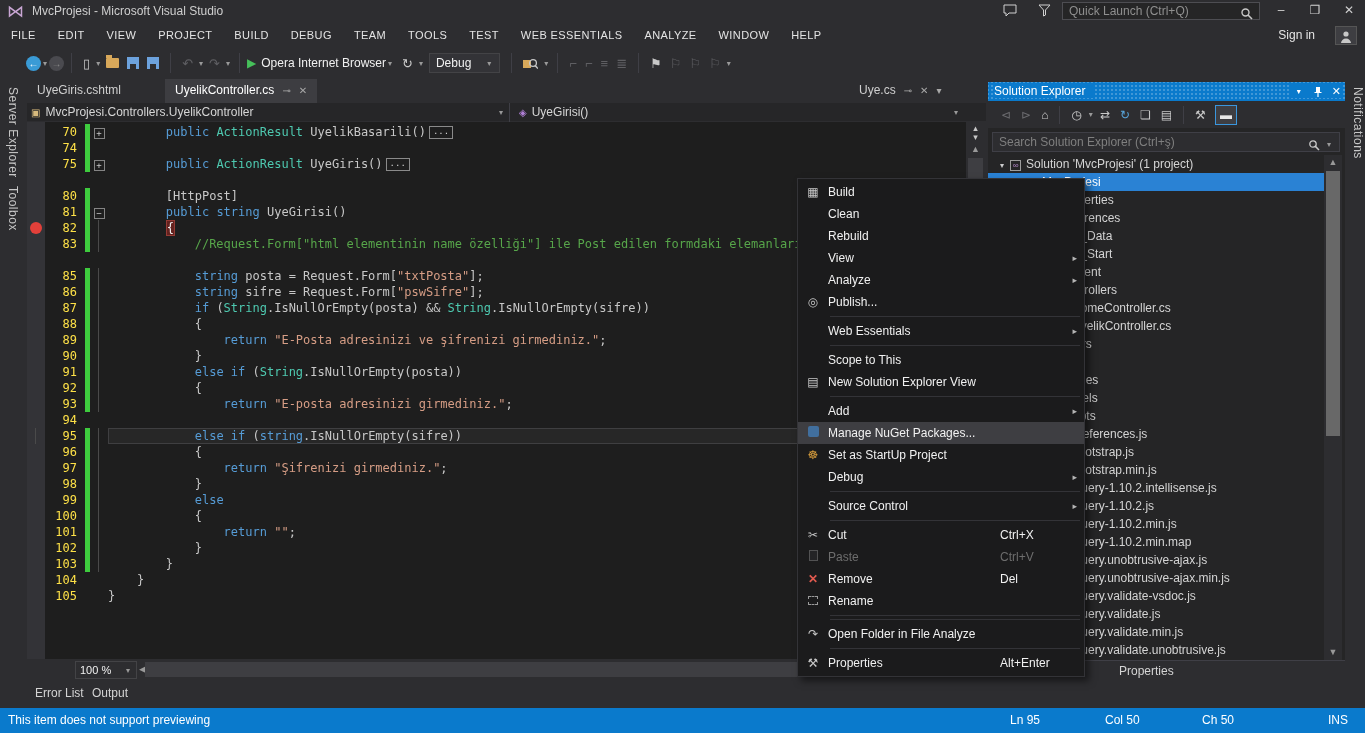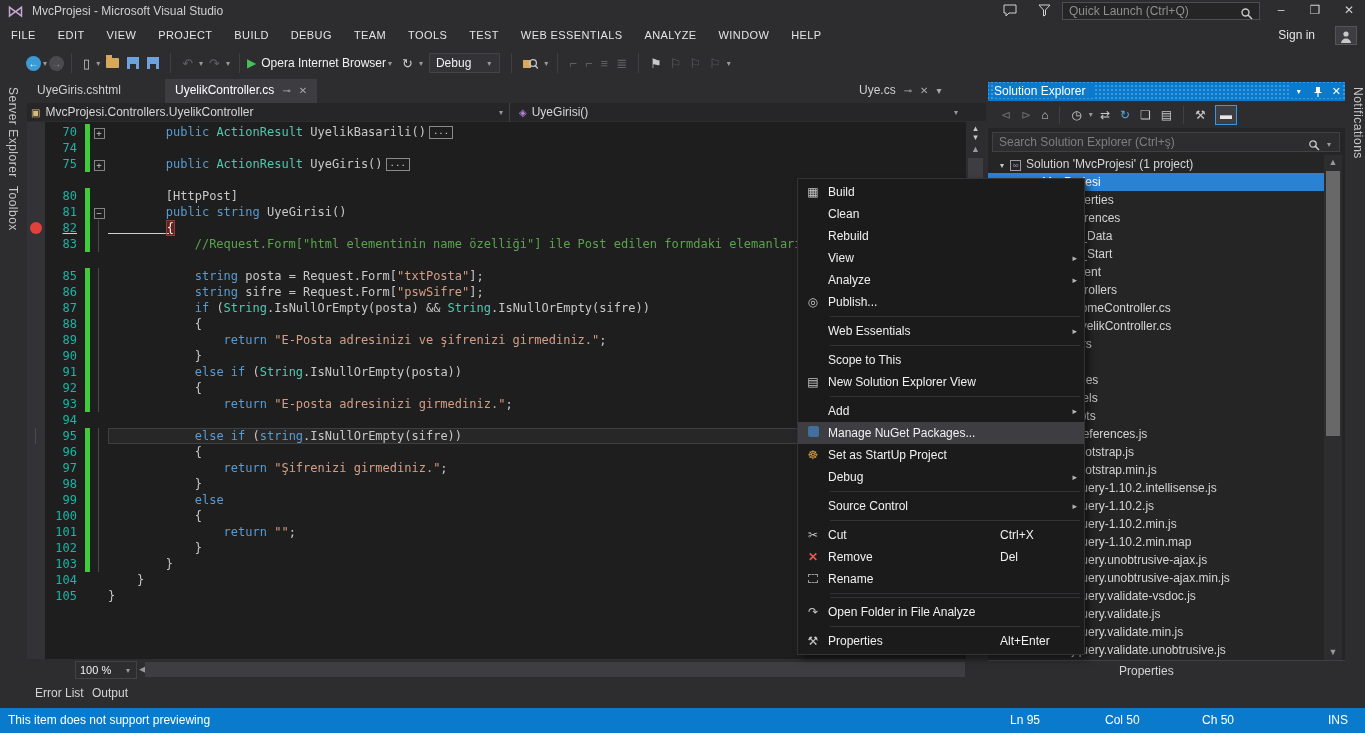--- a/index.html
+++ b/index.html
@@ -65,21 +65,21 @@
   .bc-divider { position:absolute; left:482px; top:0; width:1px; height:19px; background:#3f3f46; }
   .bc-right { position:absolute; left:492px; top:2px; }
   .bc-caret-r { position:absolute; right:26px; top:5px; }
   .bc-cube { color:#b180d7; font-size:10px; margin-right:5px; }
   .bc-class { color:#d7ba7d; font-size:10px; margin-right:5px; }
 
   .codearea { position:absolute; left:0; top:43px; width:939px; height:537px; background:#1e1e1e; overflow:hidden; }
   .bpmargin { position:absolute; left:0; top:0; width:18px; height:537px; background:#333337; }
   .codeline { position:absolute; left:0; height:16px; width:939px; display:flex;
      font-family:"DejaVu Sans Mono","Liberation Mono",monospace; font-size:12px; line-height:16px; white-space:pre; }
-  .codeline .num { width:58px; text-align:right; padding-right:8px; color:#14b8a6; }
+  .codeline .num { width:58px; text-align:right; padding-right:8px; color:#fde047; }
   .codeline .gbar { width:5px; }
   .codeline .gbar.on { background:#3ecc3e; }
   .codeline .foldc { width:18px; text-align:center; position:relative; }
   .foldbox { display:inline-block; width:11px; height:11px; margin-top:2px; border:1px solid #848484;
      color:#c8c8c8; font-size:9px; line-height:9px; background:#1e1e1e; }
   .foldline { position:absolute; left:8px; top:0; width:1px; height:16px; background:#4a4a4a; }
   .codetext { flex:1; color:#c8c8c8; }
   .cur-line { background:#272727; box-shadow:inset 0 0 0 1px #3f3f41; }
   .bpdot { position:absolute; left:3px; width:12px; height:12px; border-radius:50%; background:#e2403a; }
   .seg-k { color:#569cd6; } .seg-ty { color:#4ec9b0; } .seg-s { color:#d69d85; }
@@ -293,21 +293,21 @@
     </div>
 
     <div class="codearea" id="codearea">
       <div class="bpmargin"></div>
     <div class="codeline" style="top: 2px;"><span class="num">70</span><span class="gbar on"></span><span class="foldc"><span class="foldbox">+</span></span><span class="codetext"><span class="seg-p">        </span><span class="seg-k">public</span><span class="seg-p"> </span><span class="seg-ty">ActionResult</span><span class="seg-p"> UyelikBasarili()</span><span class="collapse-box">...</span></span></div>
         <div class="codeline" style="top: 18px;"><span class="num">74</span><span class="gbar on"></span><span class="foldc"></span><span class="codetext"></span></div>
         <div class="codeline" style="top: 34px;"><span class="num">75</span><span class="gbar on"></span><span class="foldc"><span class="foldbox">+</span></span><span class="codetext"><span class="seg-p">        </span><span class="seg-k">public</span><span class="seg-p"> </span><span class="seg-ty">ActionResult</span><span class="seg-p"> UyeGiris()</span><span class="collapse-box">...</span></span></div>
         <div class="codeline" style="top: 66px;"><span class="num">80</span><span class="gbar on"></span><span class="foldc"></span><span class="codetext"><span class="seg-p">        [HttpPost]</span></span></div>
         <div class="codeline" style="top: 82px;"><span class="num">81</span><span class="gbar on"></span><span class="foldc"><span class="foldbox">−</span></span><span class="codetext"><span class="seg-p">        </span><span class="seg-k">public</span><span class="seg-p"> </span><span class="seg-k">string</span><span class="seg-p"> UyeGirisi()</span></span></div>
         <span class="bpdot" style="top: 100px;"></span>
-        <div class="codeline" style="top: 98px; text-decoration: underline;"><span class="num">82</span><span class="gbar on"></span><span class="foldc"><span class="foldline"></span></span><span class="codetext"><span class="seg-p">        </span><span class="seg-bpstmt">{</span></span></div>
+        <div class="codeline" style="top: 98px;"><span class="num">82</span><span class="gbar on"></span><span class="foldc"><span class="foldline"></span></span><span class="codetext"><span class="seg-p">        </span><span class="seg-bpstmt">{</span></span></div>
         <div class="codeline" style="top: 114px;"><span class="num">83</span><span class="gbar on"></span><span class="foldc"><span class="foldline"></span></span><span class="codetext"><span class="seg-cm">            //Request.Form["html elementinin name özelliği"] ile Post edilen formdaki elemanların</span></span></div>
         <div class="codeline" style="top: 146px; justify-content: space-between;"><span class="num">85</span><span class="gbar on"></span><span class="foldc"><span class="foldline"></span></span><span class="codetext"><span class="seg-p">            </span><span class="seg-k">string</span><span class="seg-p"> posta = Request.Form[</span><span class="seg-s">"txtPosta"</span><span class="seg-p">];</span></span></div>
         <div class="codeline" style="top: 162px;"><span class="num">86</span><span class="gbar on"></span><span class="foldc"><span class="foldline"></span></span><span class="codetext"><span class="seg-p">            </span><span class="seg-k">string</span><span class="seg-p"> sifre = Request.Form[</span><span class="seg-s">"pswSifre"</span><span class="seg-p">];</span></span></div>
         <div class="codeline" style="top: 178px;"><span class="num">87</span><span class="gbar on"></span><span class="foldc"><span class="foldline"></span></span><span class="codetext"><span class="seg-p">            </span><span class="seg-k">if</span><span class="seg-p"> (</span><span class="seg-ty">String</span><span class="seg-p">.IsNullOrEmpty(posta) &amp;&amp; </span><span class="seg-ty">String</span><span class="seg-p">.IsNullOrEmpty(sifre))</span></span></div>
         <div class="codeline" style="top: 194px;"><span class="num">88</span><span class="gbar on"></span><span class="foldc"><span class="foldline"></span></span><span class="codetext"><span class="seg-p">            {</span></span></div>
         <div class="codeline" style="top: 210px;"><span class="num">89</span><span class="gbar on"></span><span class="foldc"><span class="foldline"></span></span><span class="codetext"><span class="seg-p">                </span><span class="seg-k">return</span><span class="seg-p"> </span><span class="seg-s">"E-Posta adresinizi ve şifrenizi girmediniz."</span><span class="seg-p">;</span></span></div>
         <div class="codeline" style="top: 226px;"><span class="num">90</span><span class="gbar on"></span><span class="foldc"><span class="foldline"></span></span><span class="codetext"><span class="seg-p">            }</span></span></div>
         <div class="codeline" style="top: 242px;"><span class="num">91</span><span class="gbar on"></span><span class="foldc"><span class="foldline"></span></span><span class="codetext"><span class="seg-p">            </span><span class="seg-k">else</span><span class="seg-p"> </span><span class="seg-k">if</span><span class="seg-p"> (</span><span class="seg-ty">String</span><span class="seg-p">.IsNullOrEmpty(posta))</span></span></div>
         <div class="codeline" style="top: 258px;"><span class="num">92</span><span class="gbar on"></span><span class="foldc"><span class="foldline"></span></span><span class="codetext"><span class="seg-p">            {</span></span></div>
         <div class="codeline" style="top: 274px;"><span class="num">93</span><span class="gbar on"></span><span class="foldc"><span class="foldline"></span></span><span class="codetext"><span class="seg-p">                </span><span class="seg-k">return</span><span class="seg-p"> </span><span class="seg-s">"E-posta adresinizi girmediniz."</span><span class="seg-p">;</span></span></div>
@@ -496,20 +496,25 @@
         <span class="cm-label">Source Control</span>
         <span class="cm-short"></span>
         <span class="cm-arrow">▸</span>
       </div>
       <div class="cm-sep"></div>
       <div class="cm-item">
         <span class="cm-ic">✂</span>
         <span class="cm-label">Cut</span>
         <span class="cm-short">Ctrl+X</span>
       </div>
+      <div class="cm-item disabled">
+        <span class="cm-ic" style="opacity: 0.5;"><span class="ic-paste"></span></span>
+        <span class="cm-label">Paste</span>
+        <span class="cm-short">Ctrl+V</span>
+      </div>
       <div class="cm-item">
         <span class="cm-ic ic-red">✕</span>
         <span class="cm-label">Remove</span>
         <span class="cm-short">Del</span>
       </div>
       <div class="cm-item">
         <span class="cm-ic"><span class="ic-rename"></span></span>
         <span class="cm-label">Rename</span>
         <span class="cm-short"></span>
       </div>

